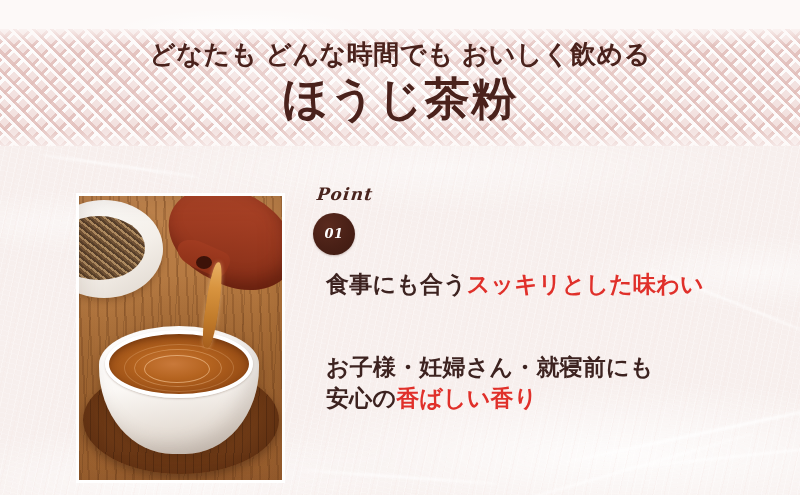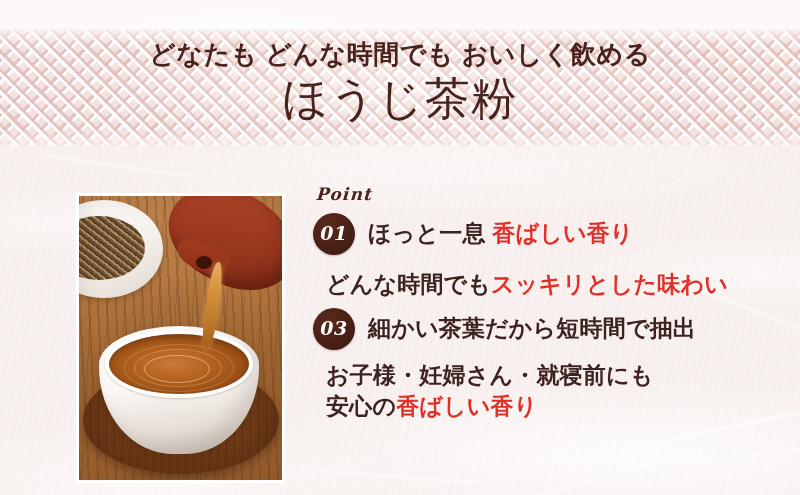--- a/index.html
+++ b/index.html
@@ -129,21 +129,21 @@
     font-size: 26px;
     font-weight: bold;
     color: #4a221c;
     letter-spacing: .5px;
     line-height: 1;
     white-space: nowrap;
   }
   .headline-main {
     margin-top: 9px;
     font-size: 45px;
-    font-weight: normal;
+    font-weight: bold;
     color: #4a221c;
     letter-spacing: 1.5px;
     line-height: 1;
     white-space: nowrap;
   }
 
   
   .photo-frame {
     position: absolute;
     left: 76px;
@@ -337,39 +337,39 @@
   .badge {
     flex: 0 0 auto;
     width: 42px;
     height: 42px;
     border-radius: 50%;
     background: radial-gradient(circle at 36% 30%, #5a2a1e 0%, #492016 55%, #3d1a11 100%);
     color: #ffffff;
     font-family: "DejaVu Serif", "Liberation Serif", serif;
     font-style: italic;
     font-weight: bold;
-    font-size: 19px;
+    font-size: 13px;
     display: flex;
     align-items: center;
     justify-content: center;
     letter-spacing: .5px;
     box-shadow: 0 1px 2px rgba(60,28,18,.25);
   }
   .badge span { transform: translateY(-1px); }
 
   .point-text {
     margin-left: 13px;
     font-size: 23px;
     font-weight: bold;
     color: #3d2320;
     line-height: 1.32;
     padding-top: 5px;
     letter-spacing: .2px;
   }
-  .point-row.two-line .point-text { padding-top: 1px; }
+  .point-row.two-line .point-text { padding-top: 1px; margin-top: 43px; }
   .accent { color: #e0302a; }
 </style>
 </head>
 <body>
 
 <div class="poster">
 
   <div class="washi-base"></div>
   <div class="washi-fibers"></div>
   <div class="washi-grain"></div>
@@ -417,39 +417,28 @@
     </div>
   </div>
 
   <div class="points">
     <div class="point-label">Point</div>
 
     <div class="point-row">
       <div class="badge">
         <span>01</span>
       </div>
+    </div>
+
+    <div class="point-row">
       <div class="point-text">
-        <span>ほっと一息 </span><span class="accent">香ばしい香り</span>
+        <span>食事にも合う</span><span class="accent">スッキリとした味わい</span>
       </div>
     </div>
 
-    <div class="point-row">
-      <div class="point-text">
-        <span>どんな時間でも</span><span class="accent">スッキリとした味わい</span>
-      </div>
-    </div>
-
-    <div class="point-row">
-      <div class="badge">
-        <span>03</span>
-      </div>
-      <div class="point-text">
-        <span>細かい茶葉だから短時間で抽出</span><span class="accent"></span>
-      </div>
-    </div>
 
     <div class="point-row two-line">
       <div class="point-text">
         <div>
           <span>お子様・妊婦さん・就寝前にも</span><span class="accent"></span>
         </div>
         <div>
           <span>安心の</span><span class="accent">香ばしい香り</span>
         </div>
       </div>

